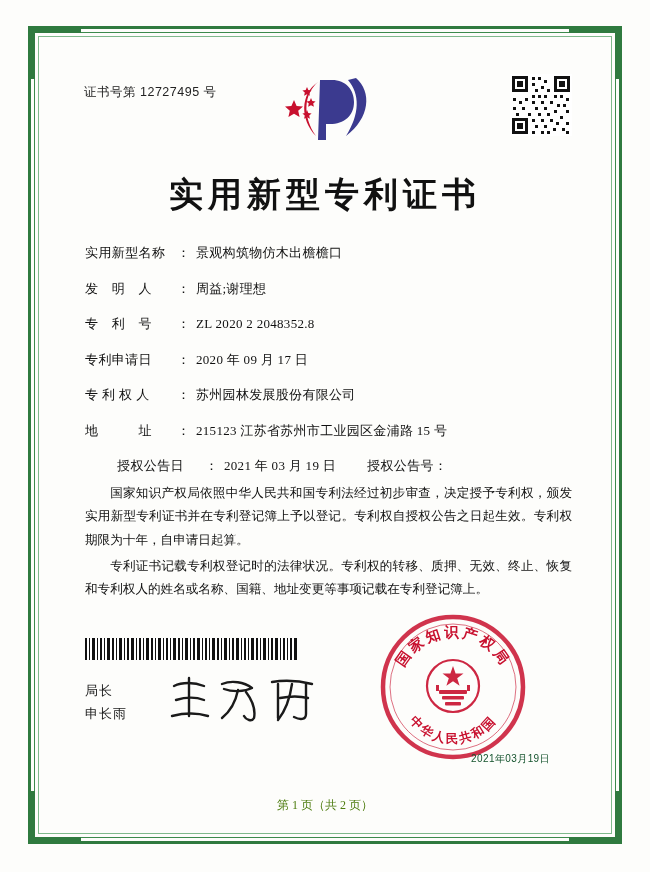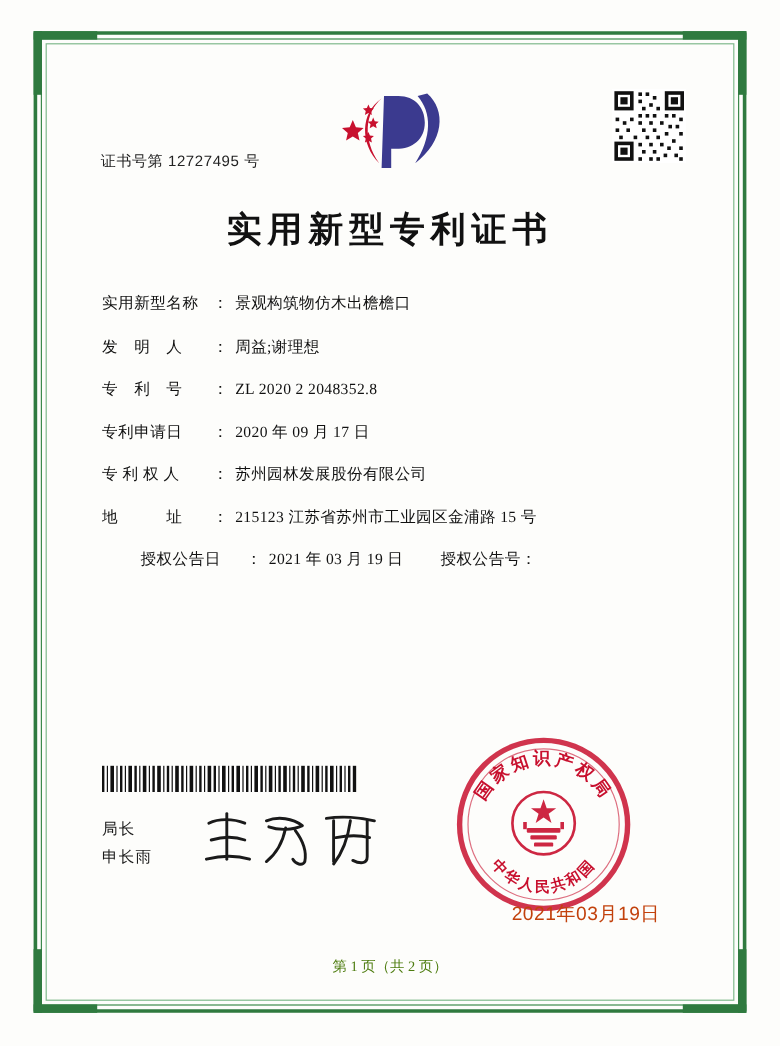--- a/index.html
+++ b/index.html
@@ -56,21 +56,20 @@
 
   
   .cert-no {
     position: absolute;
     left: 32px;
     top: 32px;
     font-size: 12.5px;
     letter-spacing: 0.5px;
     color: #222;
     font-family: "Liberation Sans", sans-serif;
-    margin-top: 42px;
   }
   .logo {
     position: absolute;
     left: 50%;
     transform: translateX(-50%);
     top: 18px;
     width: 130px;
     height: 80px;
   }
   .qr {
@@ -80,21 +79,21 @@
     width: 62px;
     height: 62px;
   }
 
   .title {
     position: absolute;
     left: 0;
     right: 0;
     top: 120px;
     text-align: center;
-    font-size: 29px;
+    font-size: 34px;
     font-weight: bold;
     letter-spacing: 5px;
     color: #111;
     font-family: "Liberation Serif", serif;
   }
 
   .fields {
     position: absolute;
     left: 33px;
     right: 26px;
@@ -186,22 +185,22 @@
     position: absolute;
     right: 70px;
     top: 560px;
     width: 150px;
     height: 150px;
   }
   .seal-date {
     position: absolute;
     right: 48px;
     top: 700px;
-    font-size: 16px;
-    color: #c2410c;
+    font-size: 10px;
+    color: #14532d;
     font-family: "Liberation Sans", sans-serif;
     letter-spacing: 0.4px;
   }
 
   .footer {
     position: absolute;
     left: 0; right: 0;
     bottom: 6px;
     text-align: center;
     font-size: 12px;
@@ -347,20 +346,24 @@
           <span class="field-colon">：</span>
           <span class="field-value">2021 年 03 月 19 日</span>
         </span>
         <span class="right-half">
           <span class="field-label">授权公告号</span>
           <span class="field-colon">：</span>
         </span>
       </div>
     </div>
 
+    <div class="paragraphs">
+      <p>国家知识产权局依照中华人民共和国专利法经过初步审查，决定授予专利权，颁发实用新型专利证书并在专利登记簿上予以登记。专利权自授权公告之日起生效。专利权期限为十年，自申请日起算。</p>
+      <p>专利证书记载专利权登记时的法律状况。专利权的转移、质押、无效、终止、恢复和专利权人的姓名或名称、国籍、地址变更等事项记载在专利登记簿上。</p>
+    </div>
 
     <div class="barcode">
       <svg viewBox="0 0 212 22" width="212" height="22" preserveAspectRatio="none">
         <rect width="212" height="22" fill="#fff"></rect>
         <g fill="#111">
           <rect x="0" y="0" width="2" height="22"></rect>
             <rect x="4" y="0" width="1" height="22"></rect>
           <rect x="7" y="0" width="3" height="22"></rect>
             <rect x="12" y="0" width="1" height="22"></rect>
           <rect x="15" y="0" width="2" height="22"></rect>

